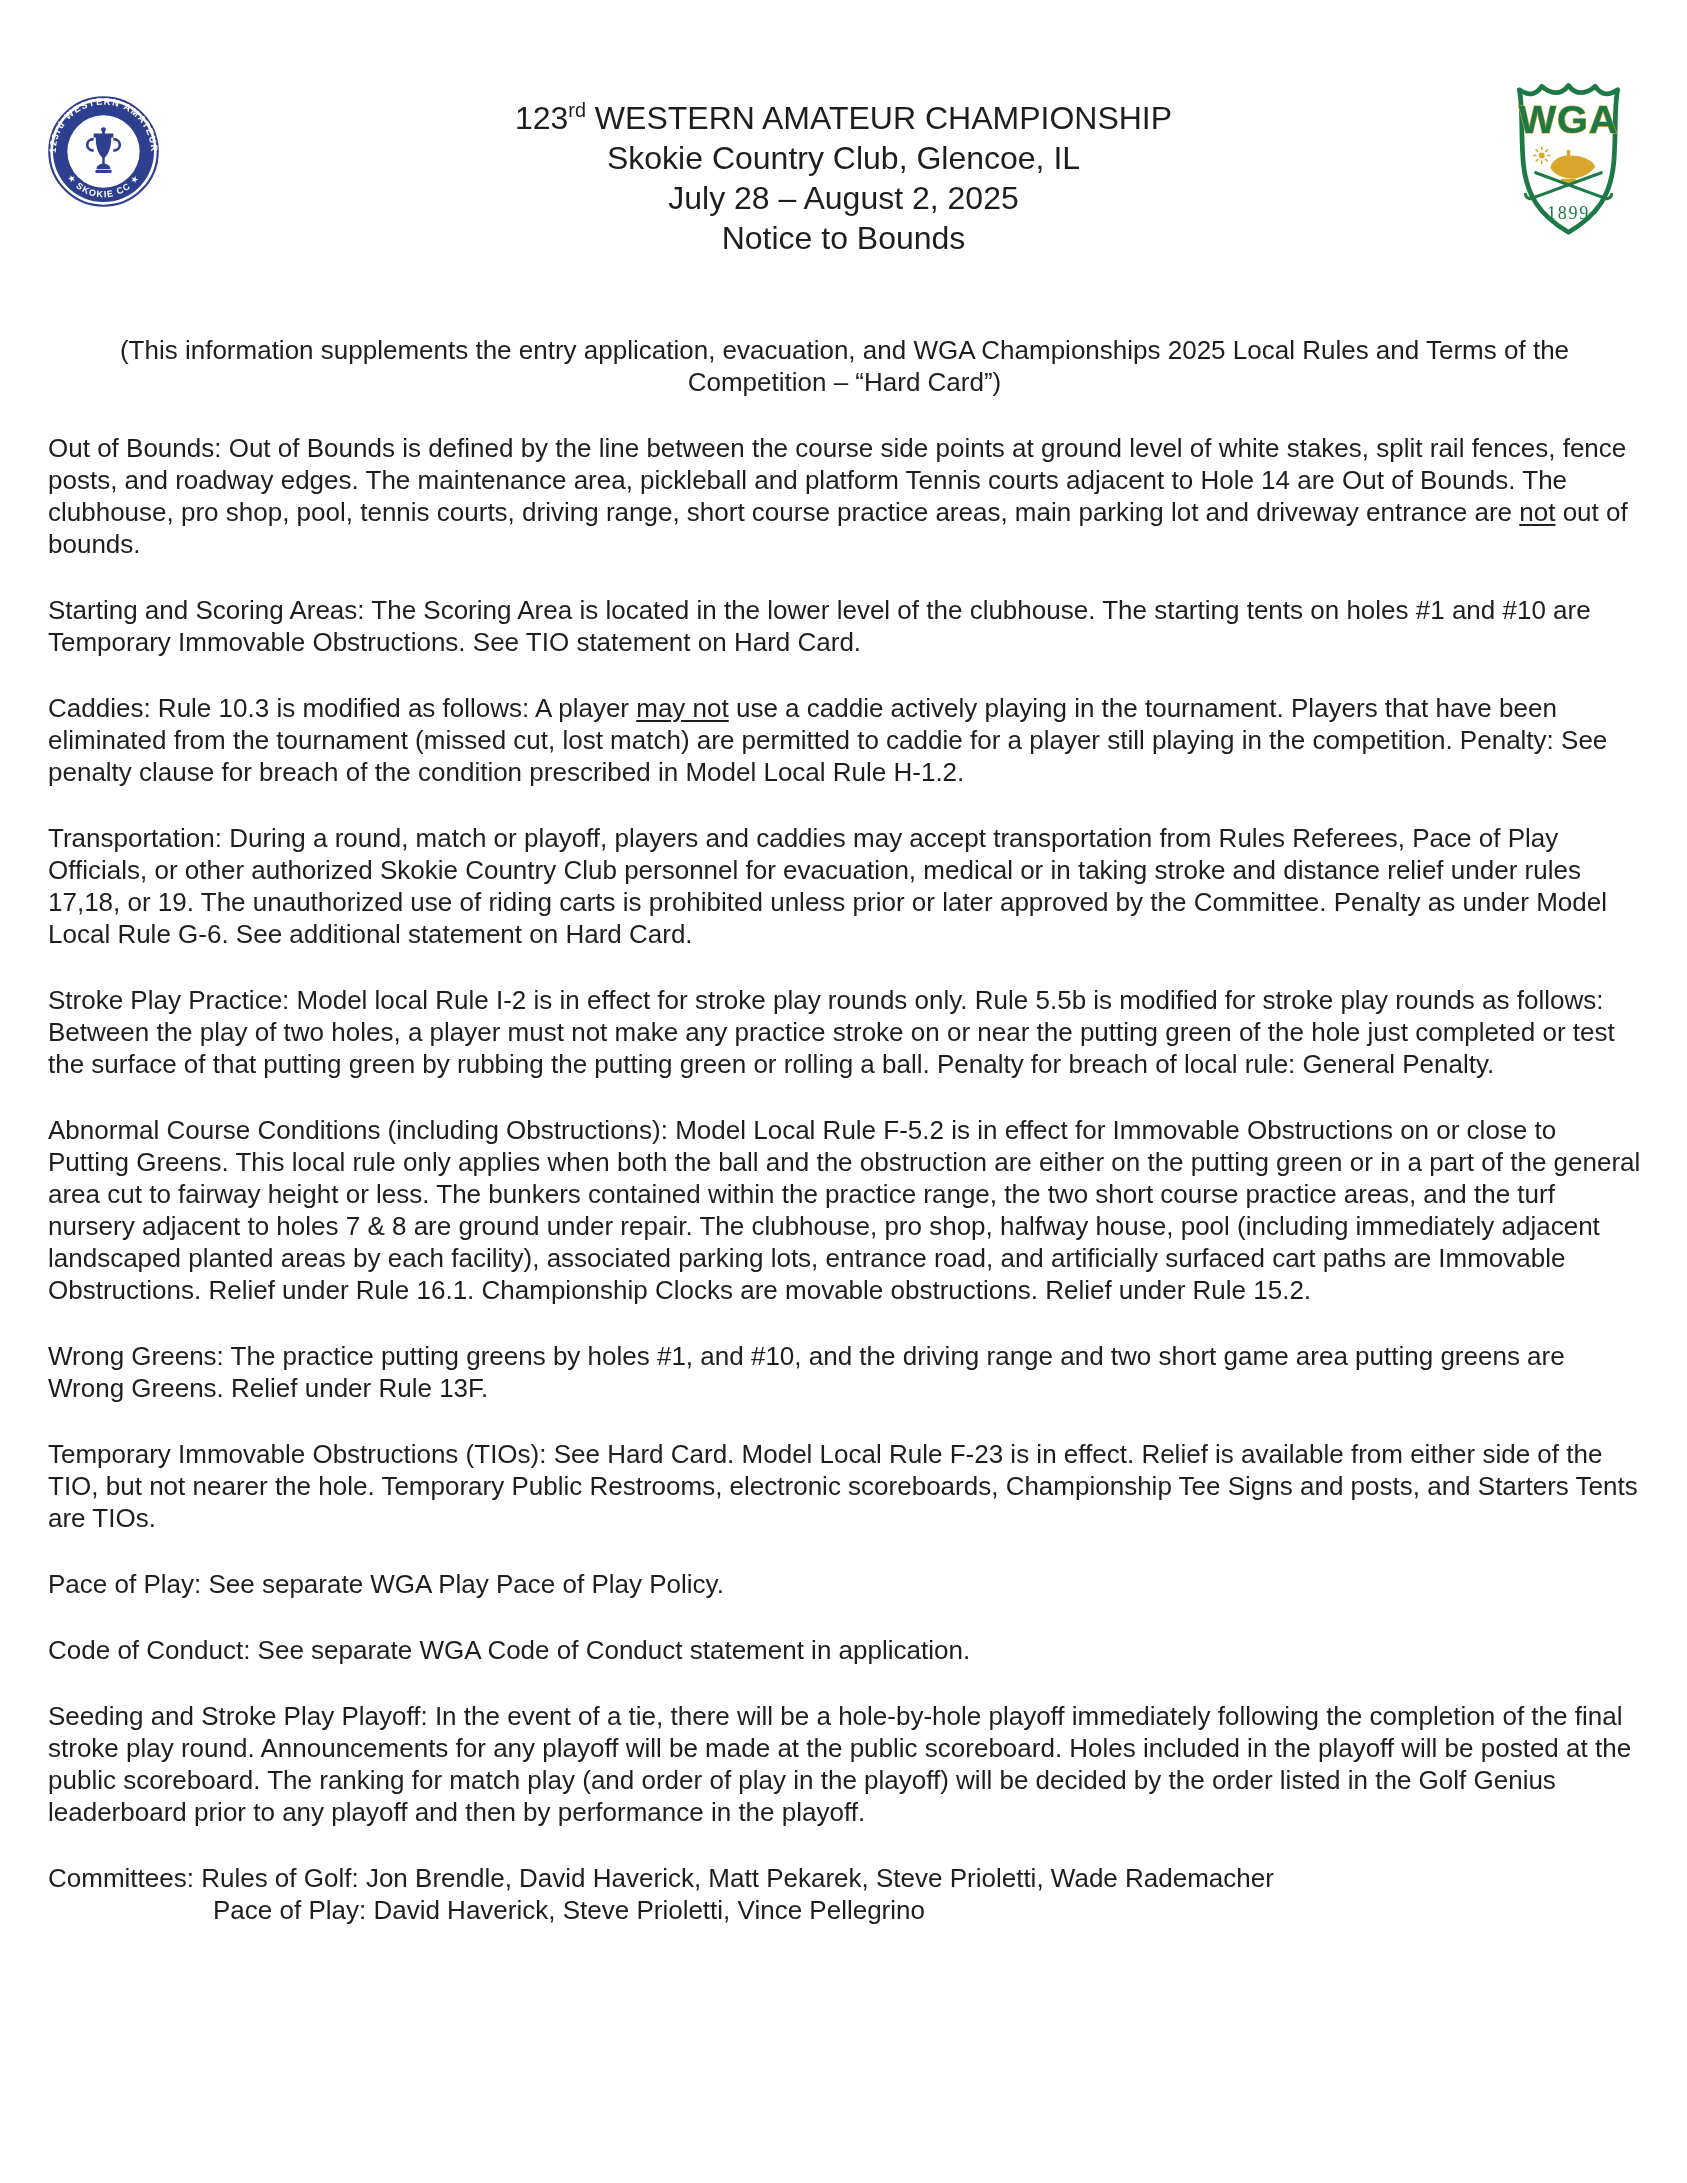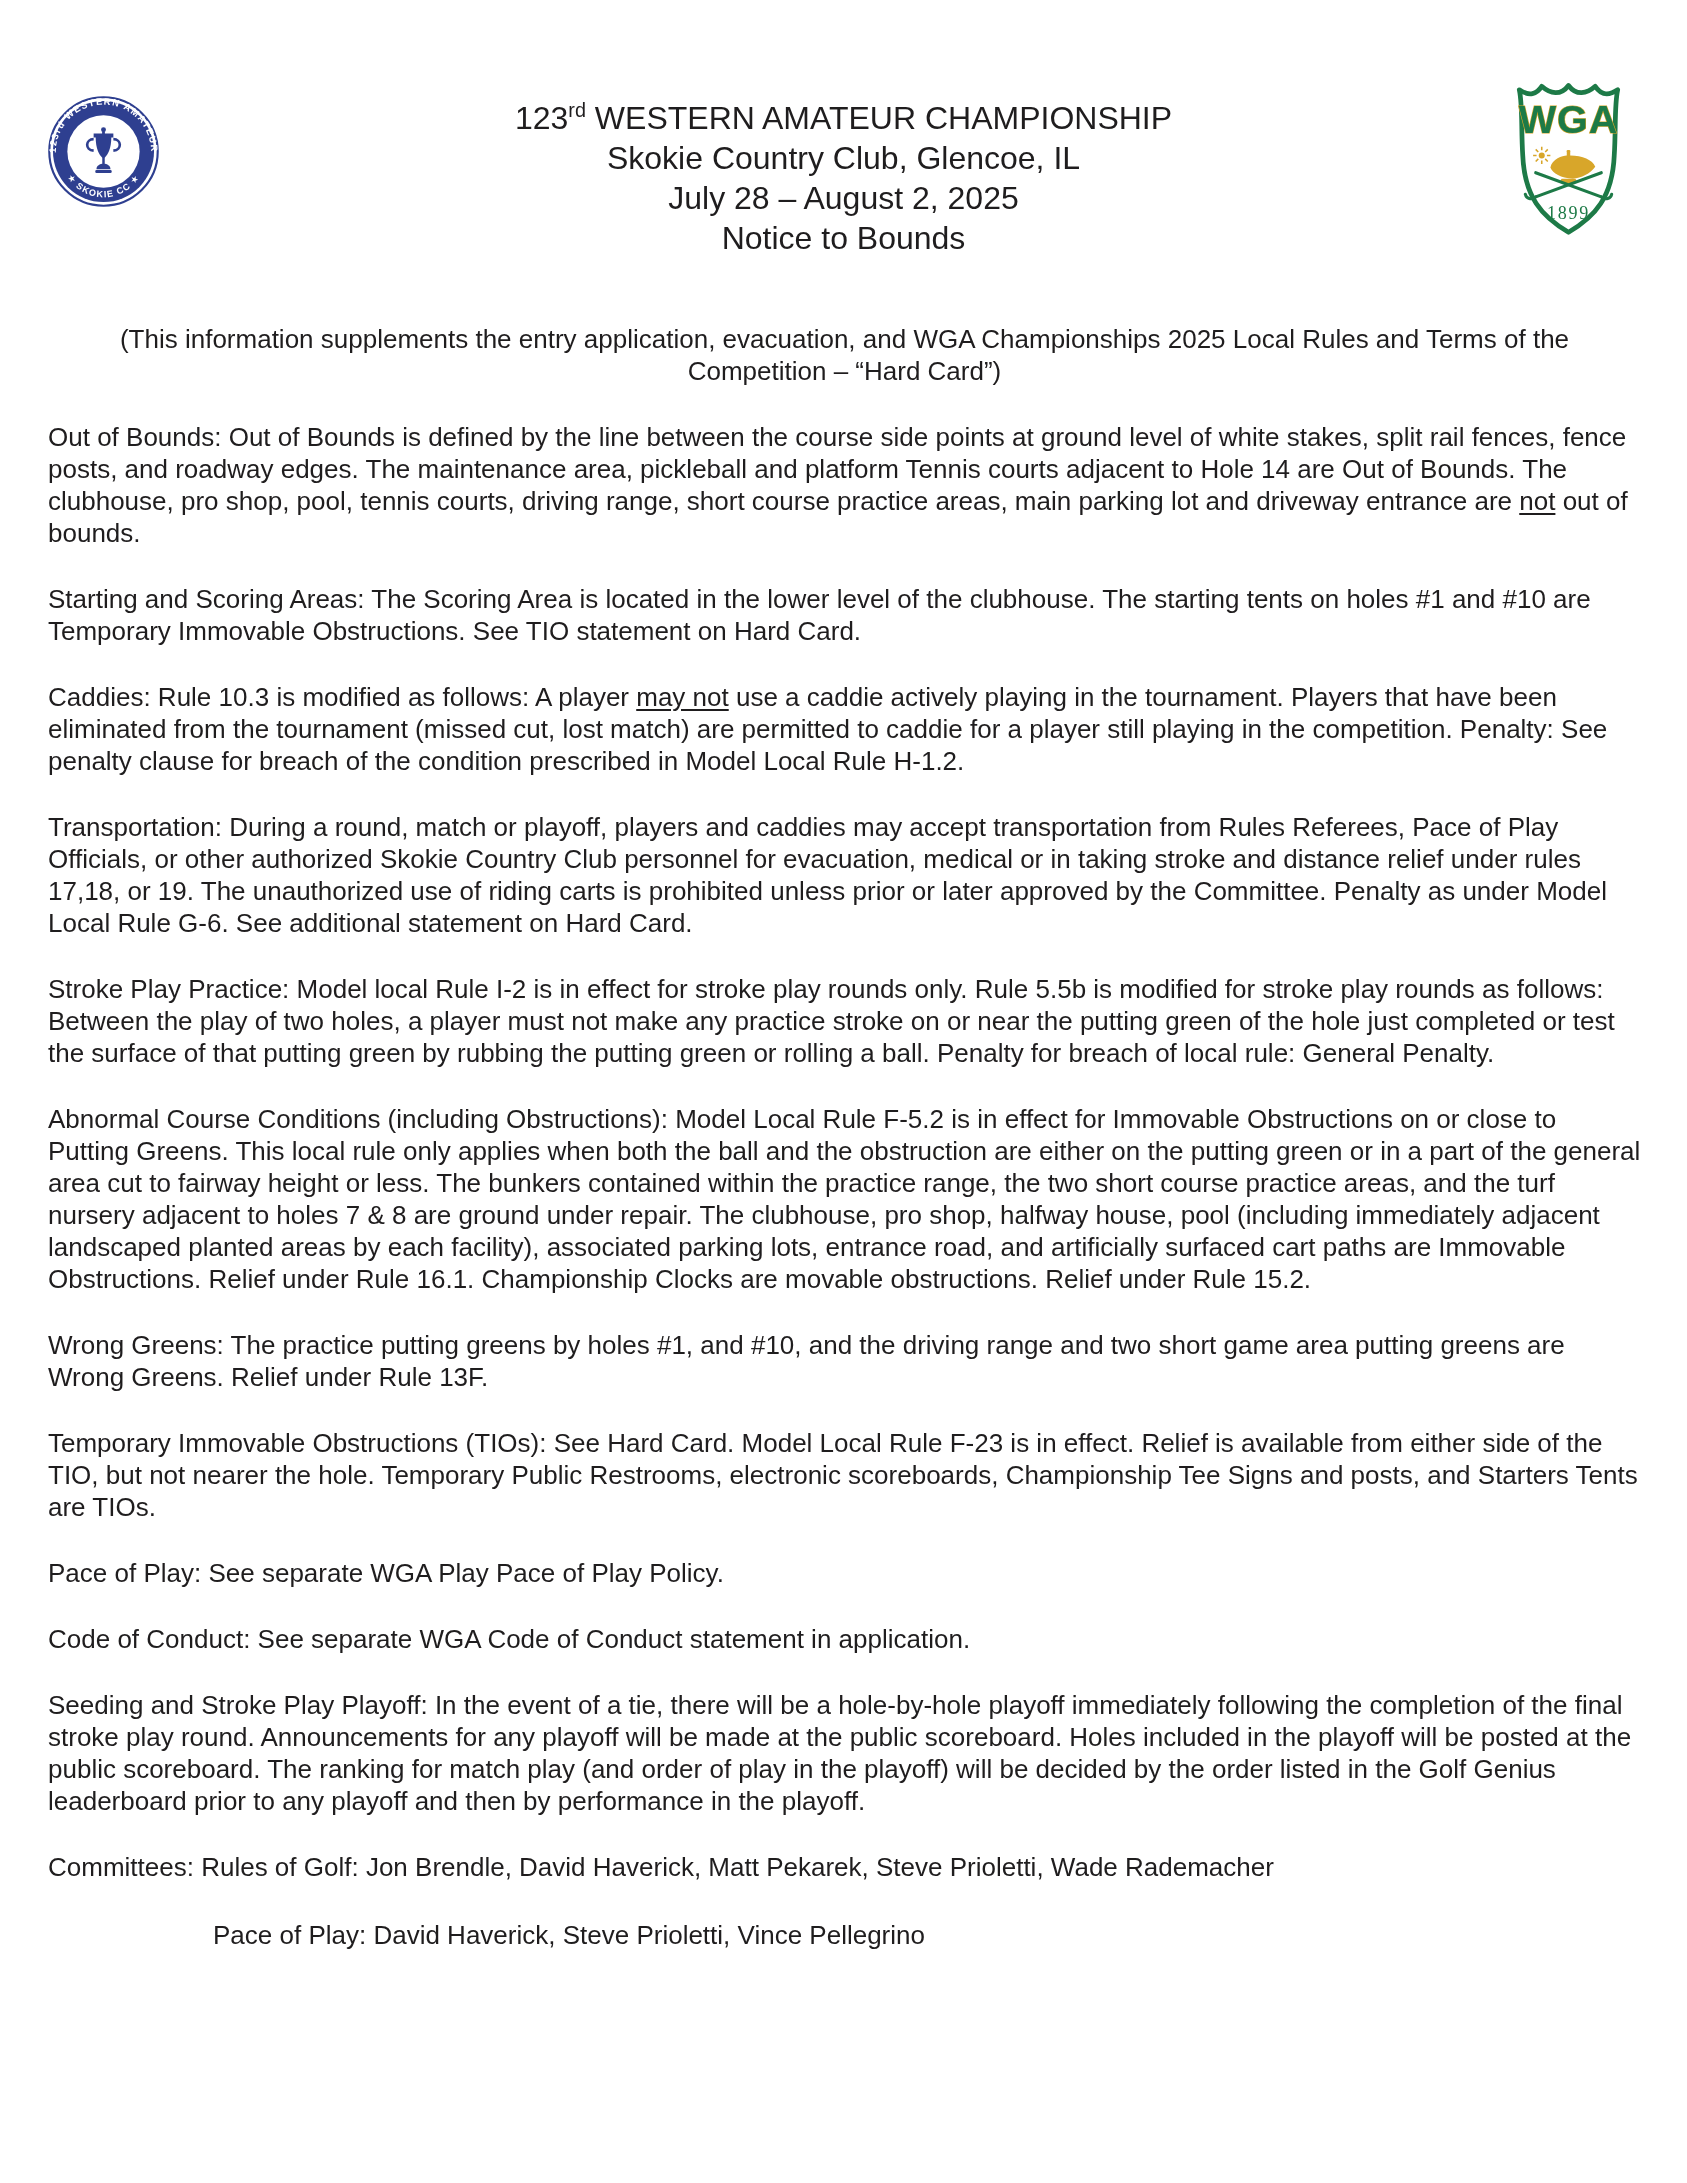--- a/index.html
+++ b/index.html
@@ -25,36 +25,36 @@
     position: absolute; top: 98px; left: 0; right: 0;
     text-align: center;
     font-weight: normal;
     font-size: 32px;
     line-height: 40px;
     color: #1f1d1e;
   }
   .titles sup { font-size: 0.62em; vertical-align: super; line-height: 0; }
   
   .content {
-    position: absolute; top: 309px; left: 48px; right: 46px;
+    position: absolute; top: 320px; left: 48px; right: 46px;
   }
   .intro {
     margin: 13.5px 0 0 0;
     text-align: center;
     font-size: 26px;
     line-height: 32px;
   }
   .section {
     margin: 34px 0 0 0;
     font-size: 26px;
     line-height: 32px;
   }
   .section .h { font-weight: normal; }
   .u { text-decoration: underline; text-underline-offset: 3.4px; margin-top: 40px; }
-  .committee-line2 { padding-left: 165px; margin-top: 36px; }
+  .committee-line2 { padding-left: 165px; }
 </style>
 </head>
 <body>
 
 <div class="page">
 
   <svg class="seal-left" viewBox="0 0 140 140" aria-hidden="true">
     <defs>
       <path id="arcTop" d="M 13.5,84 A 58,58 0 1 1 126.5,84" fill="none"></path>
       <path id="arcBottom" d="M 20,88 A 52,52 0 0 0 120,88" fill="none"></path>

